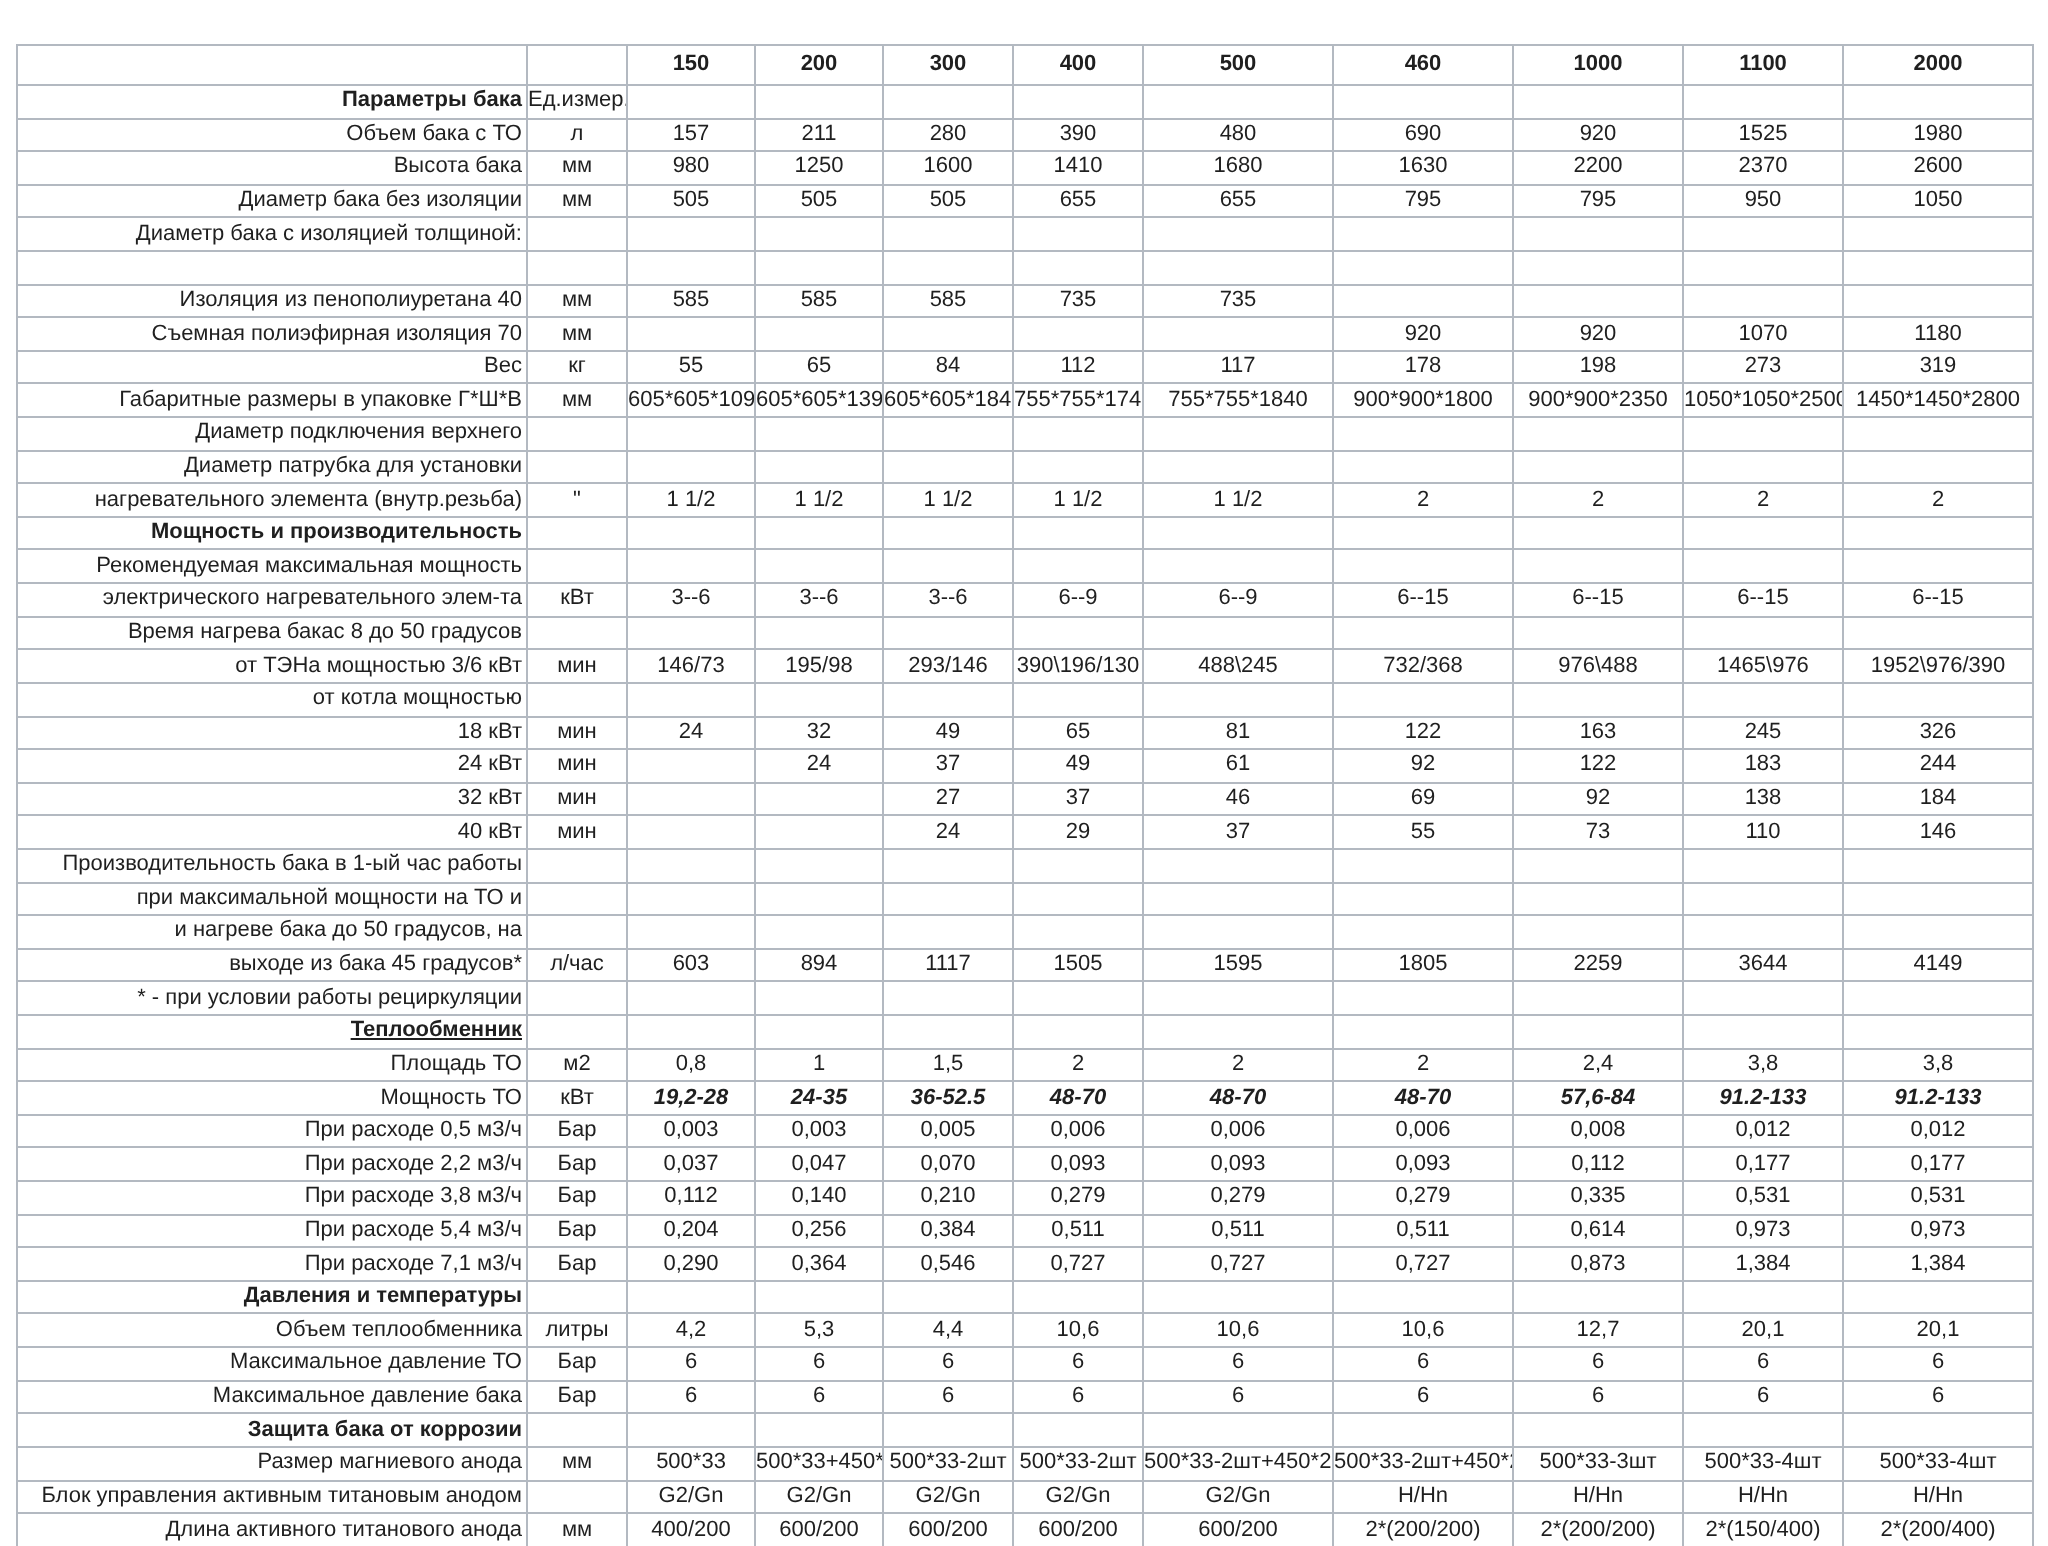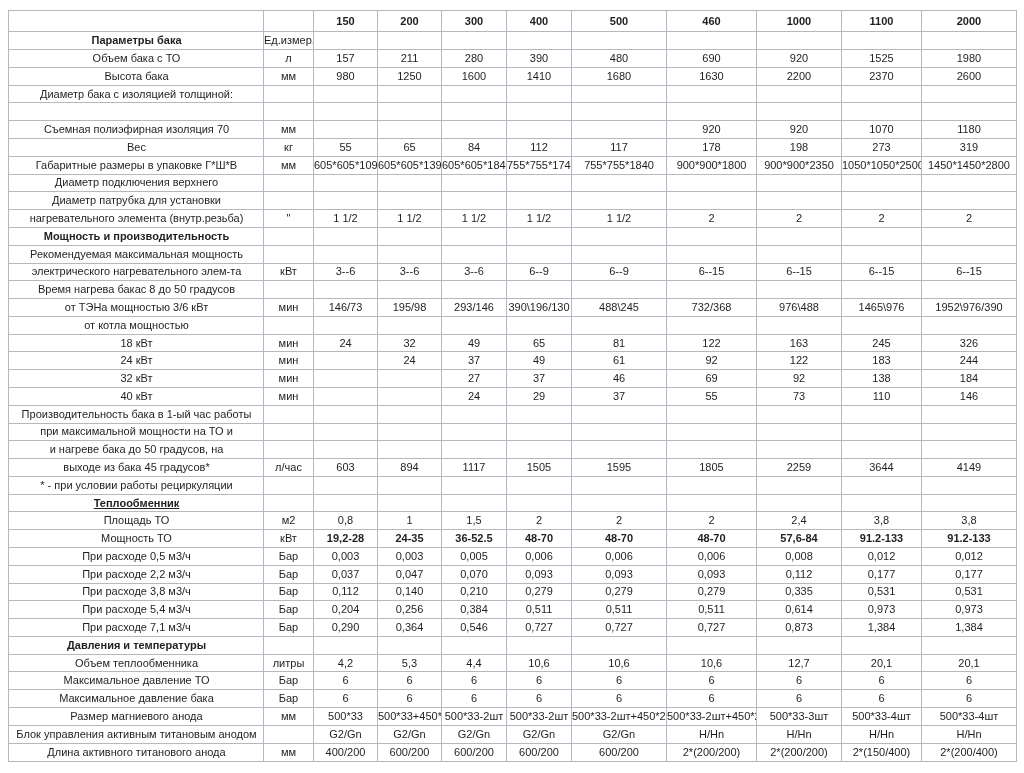--- a/index.html
+++ b/index.html
@@ -4,45 +4,45 @@
 <style>
   html, body { margin: 0; padding: 0; background: #ffffff; }
   #page {
     position: relative;
     width: 1024px;
     height: 773px;
     background: #ffffff;
     overflow: hidden;
     font-family: "Liberation Sans", sans-serif;
   }
-  #spec-table-wrap { position: absolute; left: 8px; top: 10px; border-radius: 17px; }
+  #spec-table-wrap { position: absolute; left: 8px; top: 22px; border-radius: 17px; }
   table.spec {
     border-collapse: collapse;
     table-layout: fixed;
     width: 1008px;
     height: 752px;
   }
   table.spec td {
     border: 1px solid #b3b9c1;
     font-size: 11px;
     line-height: 13px;
     color: #1f1f1f;
     padding: 0 2px;
     white-space: nowrap;
     overflow: hidden;
     height: 14px;
     background: #ffffff;
   }
-  table.spec td.label { text-align: center; padding-left: 3px; }
+  table.spec td.label { text-align: right; padding-left: 3px; }
   table.spec td.unit  { text-align: center; padding: 0; }
   table.spec td.val   { text-align: center; padding: 0; }
   tr.header-row td { font-weight: bold; text-align: center; height: 17px; }
   tr.section td.label { font-weight: bold; }
   tr.underlined td.label { text-decoration: underline; }
-  tr.bold-vals td.val { font-weight: bold; }
+  tr.bold-vals td.val { font-weight: bold; font-style: italic; }
 </style>
 </head>
 <body>
 
 <div id="page">
   <div id="spec-table-wrap">
     <table class="spec">
       <colgroup>
         <col style="width:255px">
         <col style="width:50px">
@@ -103,40 +103,66 @@
             <td class="val">1250</td>
             <td class="val">1600</td>
             <td class="val">1410</td>
             <td class="val">1680</td>
             <td class="val">1630</td>
             <td class="val">2200</td>
             <td class="val">2370</td>
             <td class="val">2600</td>
           </tr>
           <tr>
+            <td class="label">Диаметр бака без изоляции</td>
+            <td class="unit">мм</td>
+            <td class="val">505</td>
+            <td class="val">505</td>
+            <td class="val">505</td>
+            <td class="val">655</td>
+            <td class="val">655</td>
+            <td class="val">795</td>
+            <td class="val">795</td>
+            <td class="val">950</td>
+            <td class="val">1050</td>
+          </tr>
+          <tr>
             <td class="label">Диаметр бака с изоляцией толщиной:</td>
             <td class="unit"></td>
             <td class="val"></td>
             <td class="val"></td>
             <td class="val"></td>
             <td class="val"></td>
             <td class="val"></td>
             <td class="val"></td>
             <td class="val"></td>
             <td class="val"></td>
             <td class="val"></td>
           </tr>
           <tr>
             <td class="label"></td>
             <td class="unit"></td>
             <td class="val"></td>
             <td class="val"></td>
             <td class="val"></td>
             <td class="val"></td>
             <td class="val"></td>
+            <td class="val"></td>
+            <td class="val"></td>
+            <td class="val"></td>
+            <td class="val"></td>
+          </tr>
+          <tr>
+            <td class="label">Изоляция из пенополиуретана 40</td>
+            <td class="unit">мм</td>
+            <td class="val">585</td>
+            <td class="val">585</td>
+            <td class="val">585</td>
+            <td class="val">735</td>
+            <td class="val">735</td>
             <td class="val"></td>
             <td class="val"></td>
             <td class="val"></td>
             <td class="val"></td>
           </tr>
           <tr>
             <td class="label">Съемная полиэфирная изоляция 70</td>
             <td class="unit">мм</td>
             <td class="val"></td>
             <td class="val"></td>
@@ -557,20 +583,33 @@
             <td class="val">6</td>
             <td class="val">6</td>
             <td class="val">6</td>
             <td class="val">6</td>
             <td class="val">6</td>
             <td class="val">6</td>
             <td class="val">6</td>
             <td class="val">6</td>
             <td class="val">6</td>
           </tr>
+          <tr class="section">
+            <td class="label">Защита бака от коррозии</td>
+            <td class="unit"></td>
+            <td class="val"></td>
+            <td class="val"></td>
+            <td class="val"></td>
+            <td class="val"></td>
+            <td class="val"></td>
+            <td class="val"></td>
+            <td class="val"></td>
+            <td class="val"></td>
+            <td class="val"></td>
+          </tr>
           <tr>
             <td class="label">Размер магниевого анода</td>
             <td class="unit">мм</td>
             <td class="val">500*33</td>
             <td class="val">500*33+450*22</td>
             <td class="val">500*33-2шт</td>
             <td class="val">500*33-2шт</td>
             <td class="val">500*33-2шт+450*22</td>
             <td class="val">500*33-2шт+450*22</td>
             <td class="val">500*33-3шт</td>

